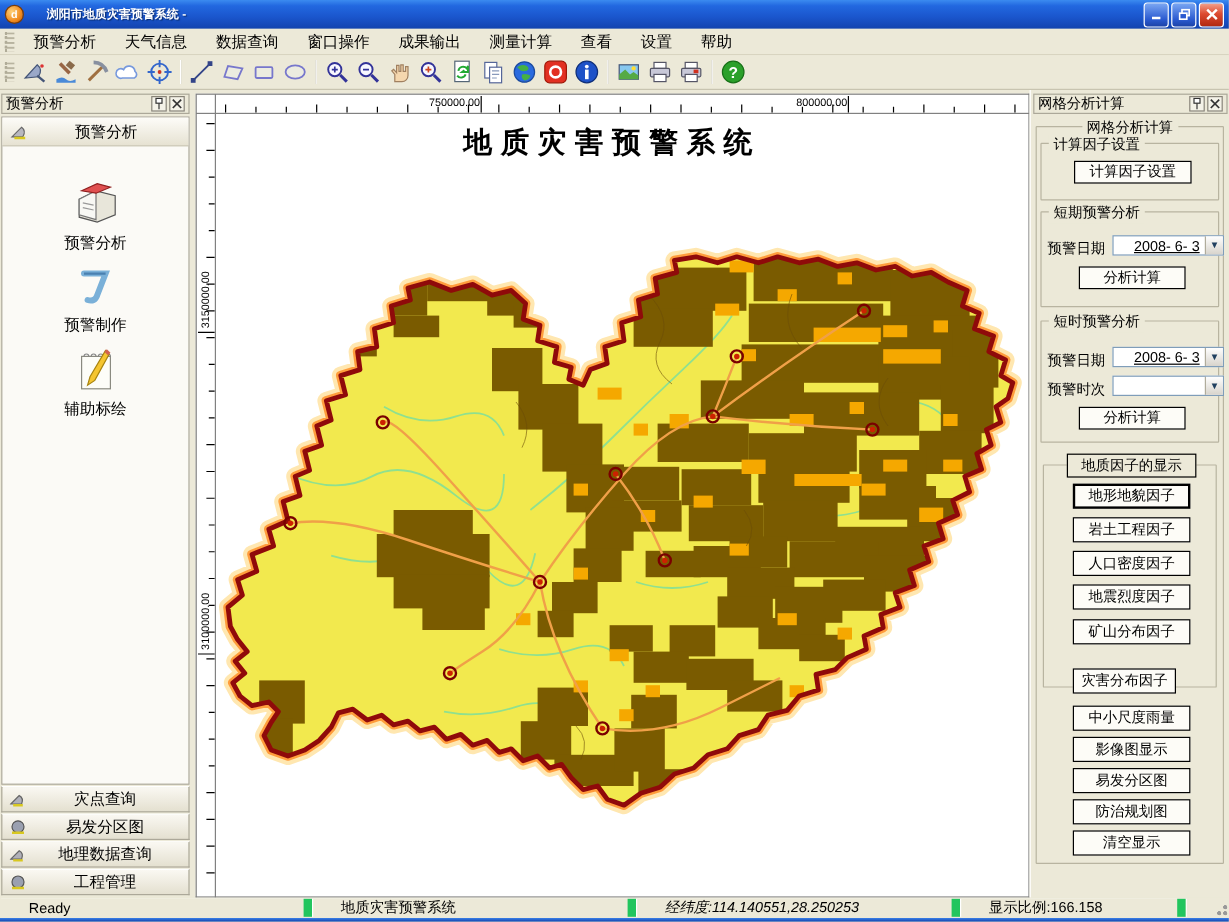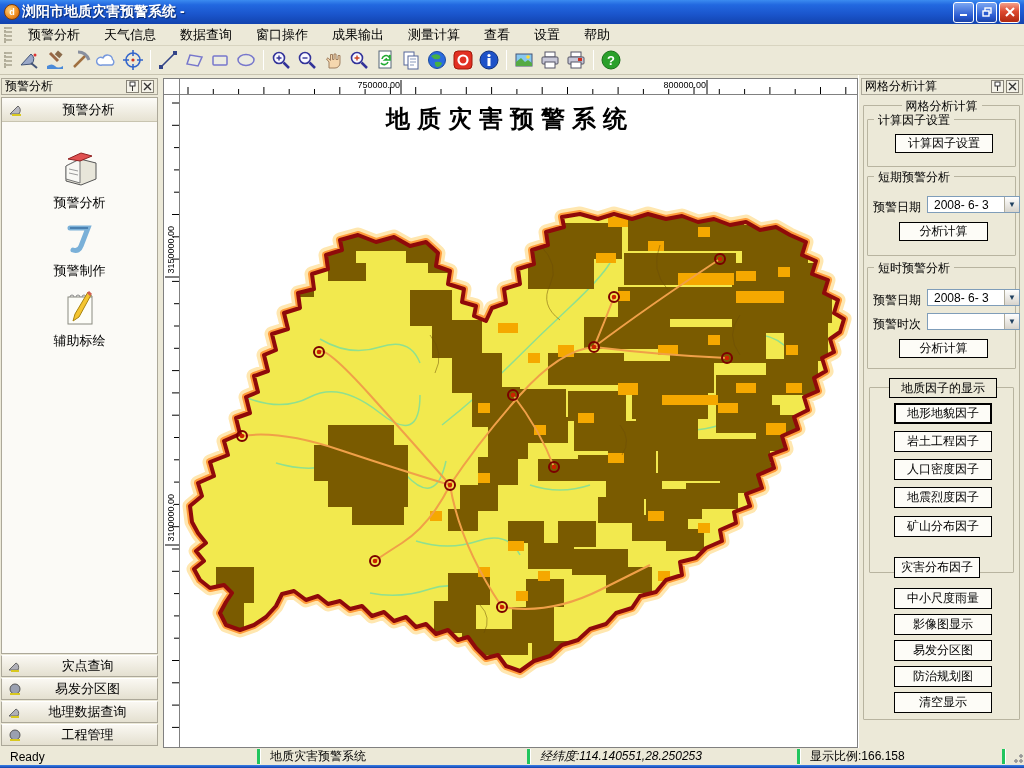--- a/index.html
+++ b/index.html
@@ -8,21 +8,21 @@
   .window { position:absolute; inset:0; background:#ECE9D8; }
 
   
   .titlebar { position:absolute; left:0; top:0; width:1024px; height:24px;
     background:linear-gradient(180deg,#3B8BF0 0%,#2268E0 20%,#1A55CC 60%,#1243AE 100%);
     display:flex; align-items:center; padding:0 4px; }
   .app-icon { width:16px; height:16px; border-radius:50%;
     background:radial-gradient(circle at 35% 35%,#ffd27a,#f08a1e 60%,#b85a10);
     border:1px solid #7a3c08; color:#fff; font-size:9px; font-weight:bold;
     display:flex; align-items:center; justify-content:center; }
-  .title-text { color:#fff; font-weight:bold; font-size:14px; margin-left:2px;
+  .title-text { color:#fff; font-weight:bold; font-size:10px; margin-left:19px;
     text-shadow:1px 1px 1px #0a2a6a; }
   .winbtns { margin-left:auto; display:flex; gap:2px; }
   .wbtn { width:21px; height:21px; border-radius:3px; border:1px solid #fff;
     color:#fff; font-size:11px; font-weight:bold; display:flex; align-items:center;
     justify-content:center; background:linear-gradient(180deg,#7aa6f2,#2a5ad0 70%,#1c43a8); }
   .wbtn.close { background:linear-gradient(180deg,#f3a08a,#dd4a30 45%,#b02810); }
   .wbtn svg { display:block; }
 
   
   .menubar { position:absolute; left:0; top:24px; width:1024px; height:22px;
@@ -94,30 +94,30 @@
   .fieldset .legend-left { left:6px; transform:none; }
   .xp-button { position:absolute; background:#fdfcf7; border:1px solid #000;
     font-size:12px; display:flex; align-items:center; justify-content:center;
     font-family:"Liberation Sans",sans-serif; }
   .xp-button.default { border:2px solid #000; }
   .legend-button { position:absolute; background:#ECE9D8; border:1px solid #000;
     font-size:12px; display:flex; align-items:center; justify-content:center; }
   .field-label { position:absolute; font-size:12px; }
   .combo { position:absolute; height:17px; background:#fff; border:1px solid #7f9db9;
     font-size:12px; display:flex; align-items:center; }
-  .combo .combo-text { flex:1; padding-left:6px; white-space:nowrap; overflow:hidden; }
+  .combo .combo-text { flex:1; padding-left:17px; white-space:nowrap; overflow:hidden;text-decoration:underline; }
   .combo .combo-arrow { width:15px; height:15px; margin:0;
     background:linear-gradient(180deg,#fefefe,#d8d4cc); border-left:1px solid #b0ac9c;
     display:flex; align-items:center; justify-content:center; font-size:8px; color:#204060; }
 
   
   .statusbar { position:absolute; left:0; top:748px; width:1024px; height:17px;
     background:#ECE9D8; display:flex; font-size:12px; align-items:center; }
-  .sb-panel { height:15px; display:flex; align-items:center; padding:0 10px;
-    border-right:3px solid #22c55e; box-shadow:1px 0 0 #fff; white-space:nowrap; }
+  .sb-panel { height:15px; display:flex; align-items:center; padding:0 24px;
+    border-right:7px solid #22c55e; box-shadow:1px 0 0 #fff; white-space:nowrap; }
   .sb-grip { margin-left:auto; width:14px; height:14px;
     background:
       radial-gradient(circle at 11px 11px,#999 1.5px,transparent 2px),
       radial-gradient(circle at 11px 6px,#999 1.5px,transparent 2px),
       radial-gradient(circle at 6px 11px,#999 1.5px,transparent 2px); }
   .frame-bottom { position:absolute; left:0; top:765px; width:1024px; height:3px;
     background:linear-gradient(180deg,#3a80e8,#1243ae); }
 </style>
 </head>
 <body>
@@ -707,17 +707,17 @@
       <button class="xp-button" style="left:35px; top:565px; width:98px; height:21px;">易发分区图</button>
       <button class="xp-button" style="left:35px; top:591px; width:98px; height:21px;">防治规划图</button>
       <button class="xp-button" style="left:35px; top:617px; width:98px; height:21px;">清空显示</button>
     </div>
   </div>
 
   <div class="statusbar">
     <div class="sb-panel" style="width:260px;">Ready</div>
     <div class="sb-panel" style="width:270px;">地质灾害预警系统</div>
     <div class="sb-panel" style="width:270px;font-style:italic;">经纬度:114.140551,28.250253</div>
-    <div class="sb-panel" style="width:205px;">显示比例:166.158</div>
+    <div class="sb-panel" style="width:188px;">显示比例:166.158</div>
     <div class="sb-grip"></div>
   </div>
   <div class="frame-bottom"></div>
 </div>
 
 </body></html>

